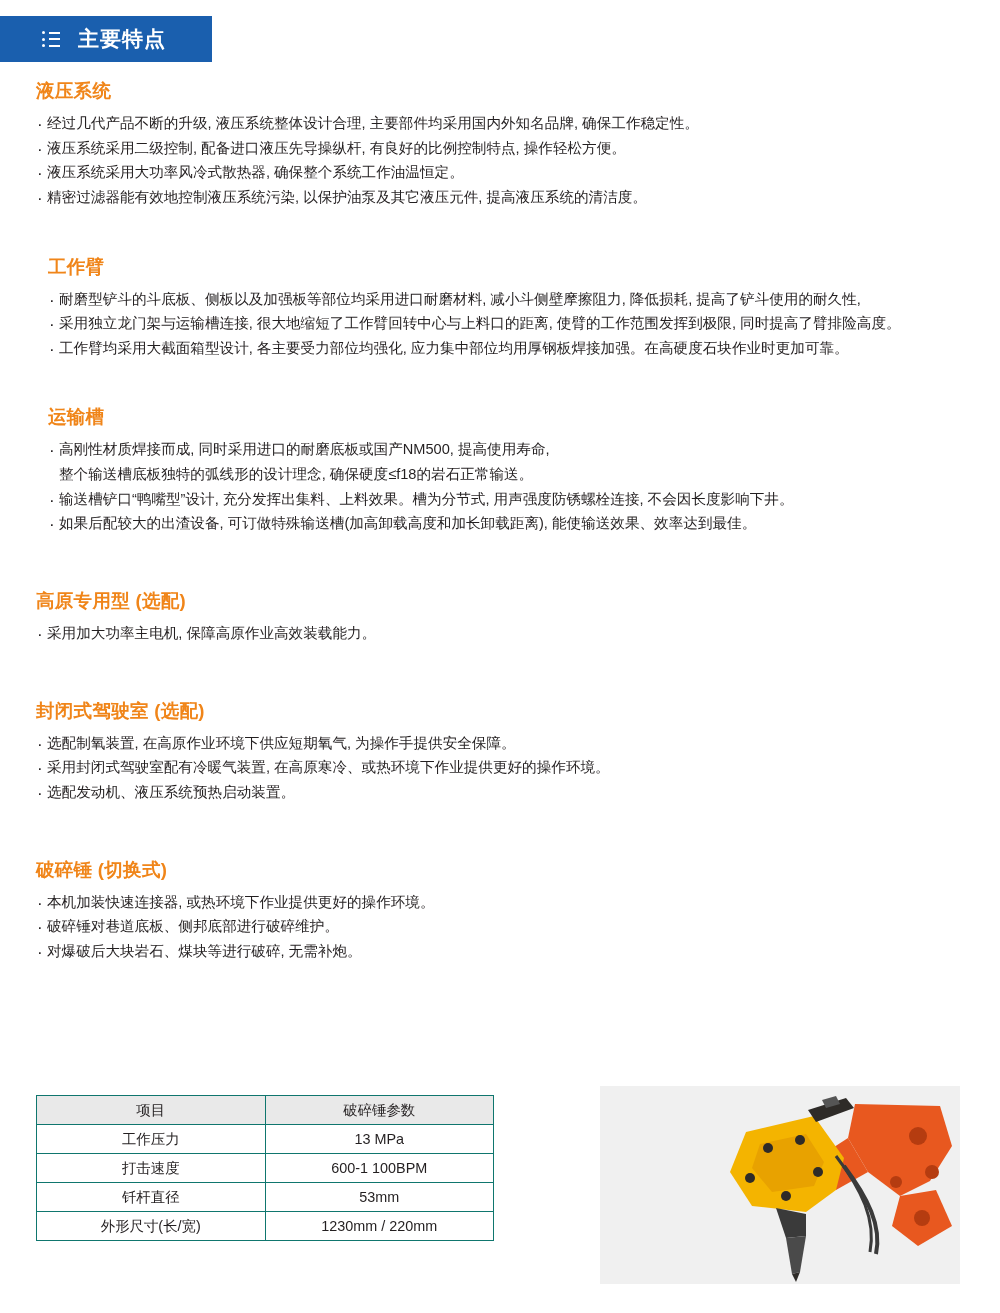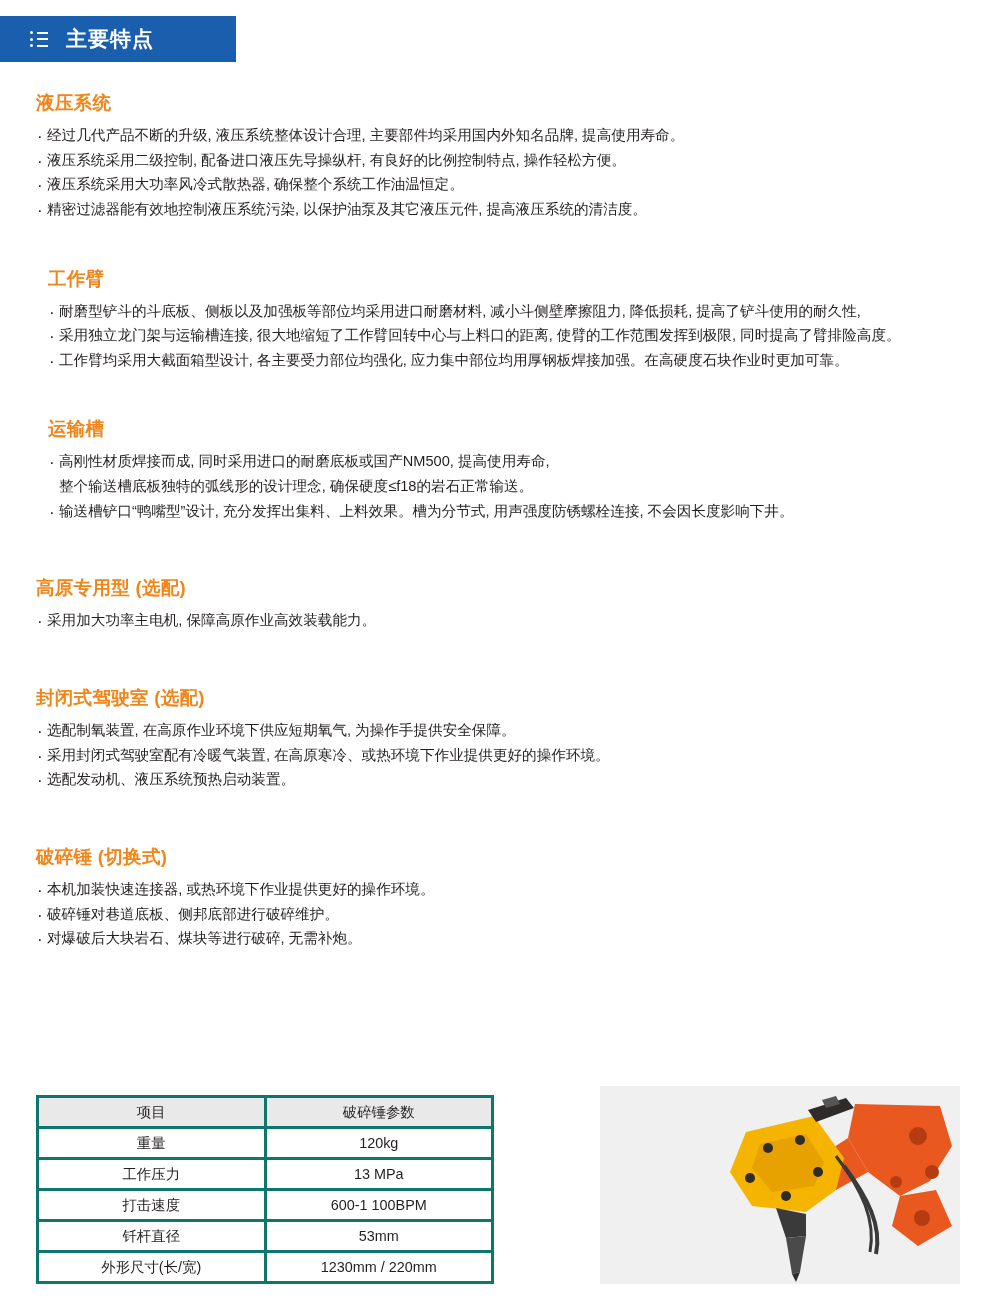--- a/index.html
+++ b/index.html
@@ -14,26 +14,26 @@
     color: #231f20;
     position: relative;
     overflow: hidden;
   }
 
   
   .header {
     position: absolute;
     left: 0;
     top: 16px;
-    width: 236px;
+    width: 212px;
     height: 46px;
     background: #1a5fae;
     display: flex;
     align-items: center;
-    padding-left: 30px;
+    padding-left: 42px;
     box-sizing: border-box;
   }
   .header .menu-icon {
     width: 18px;
     height: 16px;
     display: flex;
     flex-direction: column;
     justify-content: space-between;
     margin-right: 18px;
     flex: 0 0 auto;
@@ -99,42 +99,42 @@
     content: "·";
     position: absolute;
     left: 1px;
     top: -1px;
     font-size: 17px;
     color: #231f20;
   }
   .bullets li.nodot::before { content: ""; }
 
   
-  .sec-hydraulic { margin-top: 12px; }
+  .sec-hydraulic { margin-top: 0; }
   .gap-lg { margin-top: 44px !important; margin-left: 12px; }
   .gap-xl { margin-top: 52px !important; }
 
   
   .bottom {
     position: absolute;
     left: 0;
     top: 1086px;
     width: 1000px;
     height: 200px;
   }
   table.spec {
     position: absolute;
     left: 36px;
     top: 9px;
     border-collapse: collapse;
     width: 458px;
     font-size: 14.4px;
   }
   table.spec td, table.spec th {
-    border: 3px solid #0f766e;
+    border: 1px solid #0f766e;
     height: 28px;
     text-align: center;
     padding: 0 4px;
     font-weight: normal;
     color: #231f20;
   }
   table.spec thead th {
     background: #e9e9e9;
     font-weight: normal;
   }
@@ -169,21 +169,21 @@
       </span>
   </span>
   <span class="title">主要特点</span>
 </div>
 
 <div class="content">
 
   <div class="section sec-hydraulic">
     <h2 class="sec-title">液压系统</h2>
     <ul class="bullets">
-      <li>经过几代产品不断的升级, 液压系统整体设计合理, 主要部件均采用国内外知名品牌, 提高使用寿命。</li>
+      <li>经过几代产品不断的升级, 液压系统整体设计合理, 主要部件均采用国内外知名品牌, 确保工作稳定性。</li>
       <li>液压系统采用二级控制, 配备进口液压先导操纵杆, 有良好的比例控制特点, 操作轻松方便。</li>
       <li>液压系统采用大功率风冷式散热器, 确保整个系统工作油温恒定。</li>
       <li>精密过滤器能有效地控制液压系统污染, 以保护油泵及其它液压元件, 提高液压系统的清洁度。</li>
     </ul>
   </div>
 
   <div class="section gap-lg">
     <h2 class="sec-title">工作臂</h2>
     <ul class="bullets">
       <li>耐磨型铲斗的斗底板、侧板以及加强板等部位均采用进口耐磨材料, 减小斗侧壁摩擦阻力, 降低损耗, 提高了铲斗使用的耐久性,</li>
@@ -191,20 +191,21 @@
       <li>工作臂均采用大截面箱型设计, 各主要受力部位均强化, 应力集中部位均用厚钢板焊接加强。在高硬度石块作业时更加可靠。</li>
     </ul>
   </div>
 
   <div class="section gap-lg">
     <h2 class="sec-title">运输槽</h2>
     <ul class="bullets">
       <li>高刚性材质焊接而成, 同时采用进口的耐磨底板或国产NM500, 提高使用寿命,</li>
       <li class="nodot">整个输送槽底板独特的弧线形的设计理念, 确保硬度≤f18的岩石正常输送。</li>
       <li>输送槽铲口“鸭嘴型”设计, 充分发挥出集料、上料效果。槽为分节式, 用声强度防锈螺栓连接, 不会因长度影响下井。</li>
+      <li>如果后配较大的出渣设备, 可订做特殊输送槽(加高卸载高度和加长卸载距离), 能使输送效果、效率达到最佳。</li>
     </ul>
   </div>
 
   <div class="section gap-xl">
     <h2 class="sec-title">高原专用型 (选配)</h2>
     <ul class="bullets">
       <li>采用加大功率主电机, 保障高原作业高效装载能力。</li>
     </ul>
   </div>
 
@@ -230,24 +231,20 @@
 
 <div class="bottom">
   <table class="spec">
     <thead>
       <tr>
         <th>项目</th>
         <th>破碎锤参数</th>
       </tr>
     </thead>
     <tbody>
-      <tr>
-        <td>重量</td>
-        <td>120kg</td>
-      </tr>
       <tr>
         <td>工作压力</td>
         <td>13 MPa</td>
       </tr>
       <tr>
         <td>打击速度</td>
         <td>600-1 100BPM</td>
       </tr>
       <tr>
         <td>钎杆直径</td>

